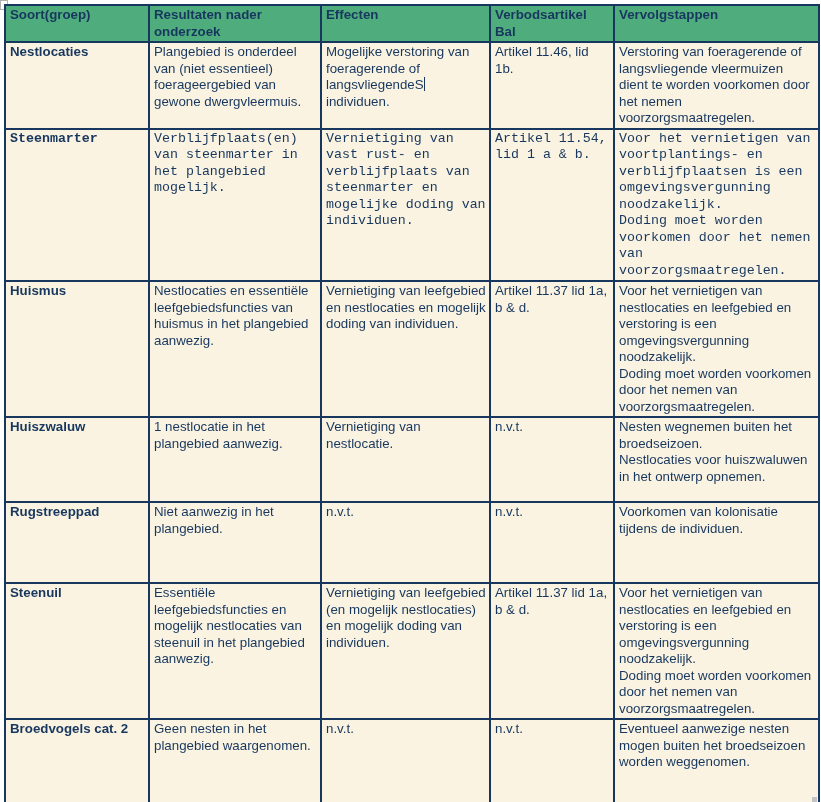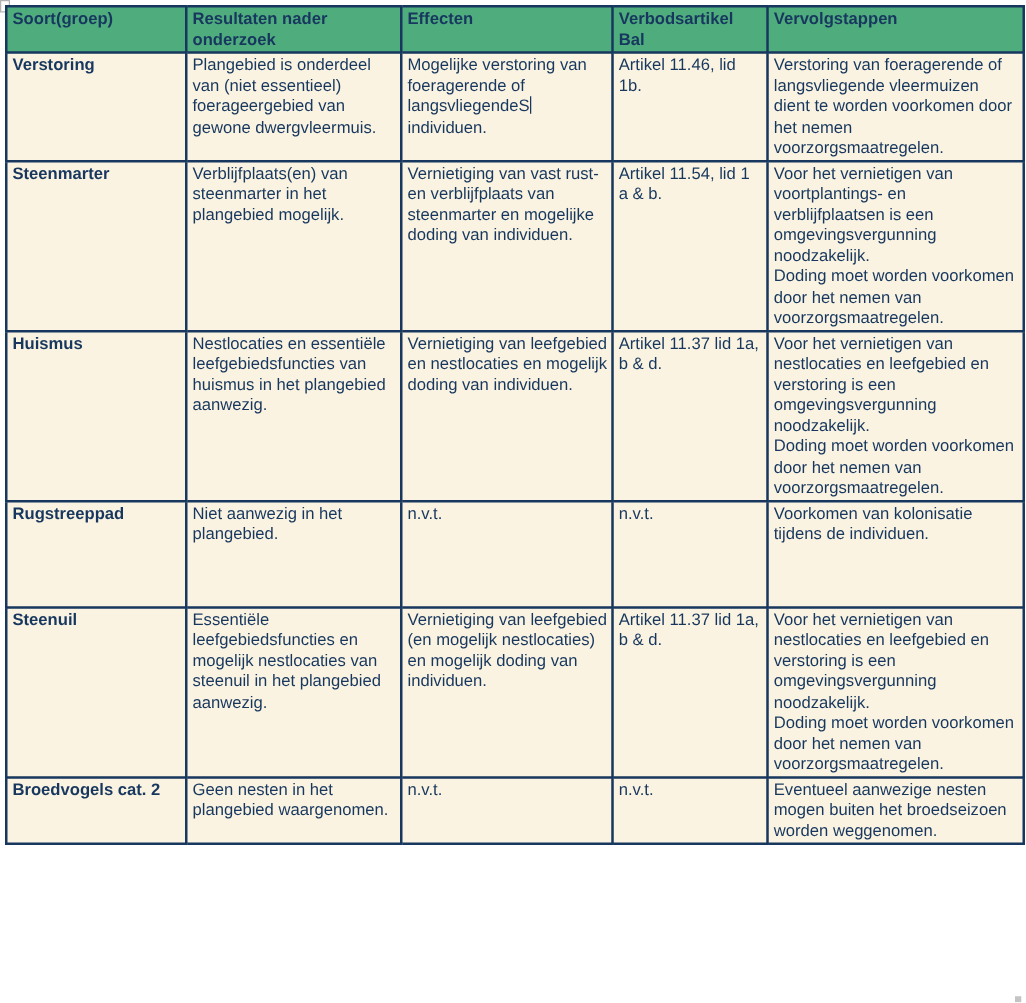--- a/index.html
+++ b/index.html
@@ -30,21 +30,21 @@
     text-align: left;
   }
   .species-table th {
     background: #4FAD7D;
     font-weight: bold;
   }
   .species-table td { background: #FAF3E1; }
   .species-table td:first-child { font-weight: bold; }
   thead tr { height: 32px; }
   tbody tr:nth-child(1) { height: 83px; }
-  tbody tr:nth-child(2) { height: 133px; }
+  tbody tr:nth-child(2) { height: 133px; font-family: Liberation Mono, monospace; }
   tbody tr:nth-child(3) { height: 130px; }
   tbody tr:nth-child(4) { height: 85px; }
   tbody tr:nth-child(5) { height: 81px; }
   tbody tr:nth-child(6) { height: 35px; }
   tbody tr:nth-child(7) { height: 130px; margin-left: 40px; }
   tbody tr:nth-child(8) { height: 64px; }
   .caret {
     display: inline-block;
     width: 1.5px;
     height: 14px;
@@ -84,41 +84,49 @@
         <tr>
           <th>Soort(groep)</th>
           <th>Resultaten nader onderzoek</th>
           <th>Effecten</th>
           <th>Verbodsartikel Bal</th>
           <th>Vervolgstappen</th>
         </tr>
       </thead>
       <tbody>
         <tr>
-          <td>Verstoring</td>
+          <td>Nestlocaties</td>
           <td>Plangebied is onderdeel van (niet essentieel) foerageergebied van gewone dwergvleermuis.</td>
           <td><span>Mogelijke verstoring van foeragerende of langsvliegendeS</span><span class="caret"></span><span> individuen.</span></td>
           <td>Artikel 11.46, lid 1b.</td>
           <td>Verstoring van foeragerende of langsvliegende vleermuizen dient te worden voorkomen door het nemen voorzorgsmaatregelen.</td>
         </tr>
         <tr>
           <td>Steenmarter</td>
           <td>Verblijfplaats(en) van steenmarter in het plangebied mogelijk.</td>
           <td>Vernietiging van vast rust- en verblijfplaats van steenmarter en mogelijke doding van individuen.</td>
           <td>Artikel 11.54, lid 1 a &amp; b.</td>
           <td>Voor het vernietigen van voortplantings- en verblijfplaatsen is een omgevingsvergunning noodzakelijk.
 Doding moet worden voorkomen door het nemen van voorzorgsmaatregelen.</td>
         </tr>
         <tr>
           <td>Huismus</td>
           <td>Nestlocaties en essentiële leefgebiedsfuncties van huismus in het plangebied aanwezig.</td>
           <td>Vernietiging van leefgebied en nestlocaties en mogelijk doding van individuen.</td>
           <td>Artikel 11.37 lid 1a, b &amp; d.</td>
           <td>Voor het vernietigen van nestlocaties en leefgebied en verstoring is een omgevingsvergunning noodzakelijk.
 Doding moet worden voorkomen door het nemen van voorzorgsmaatregelen.</td>
+        </tr>
+        <tr>
+          <td>Huiszwaluw</td>
+          <td>1 nestlocatie in het plangebied aanwezig.</td>
+          <td>Vernietiging van nestlocatie.</td>
+          <td>n.v.t.</td>
+          <td>Nesten wegnemen buiten het broedseizoen.
+Nestlocaties voor huiszwaluwen in het ontwerp opnemen.</td>
         </tr>
         <tr>
           <td>Rugstreeppad</td>
           <td>Niet aanwezig in het plangebied.</td>
           <td>n.v.t.</td>
           <td>n.v.t.</td>
           <td>Voorkomen van kolonisatie tijdens de individuen.</td>
         </tr>
         <tr>
           <td>Steenuil</td>

